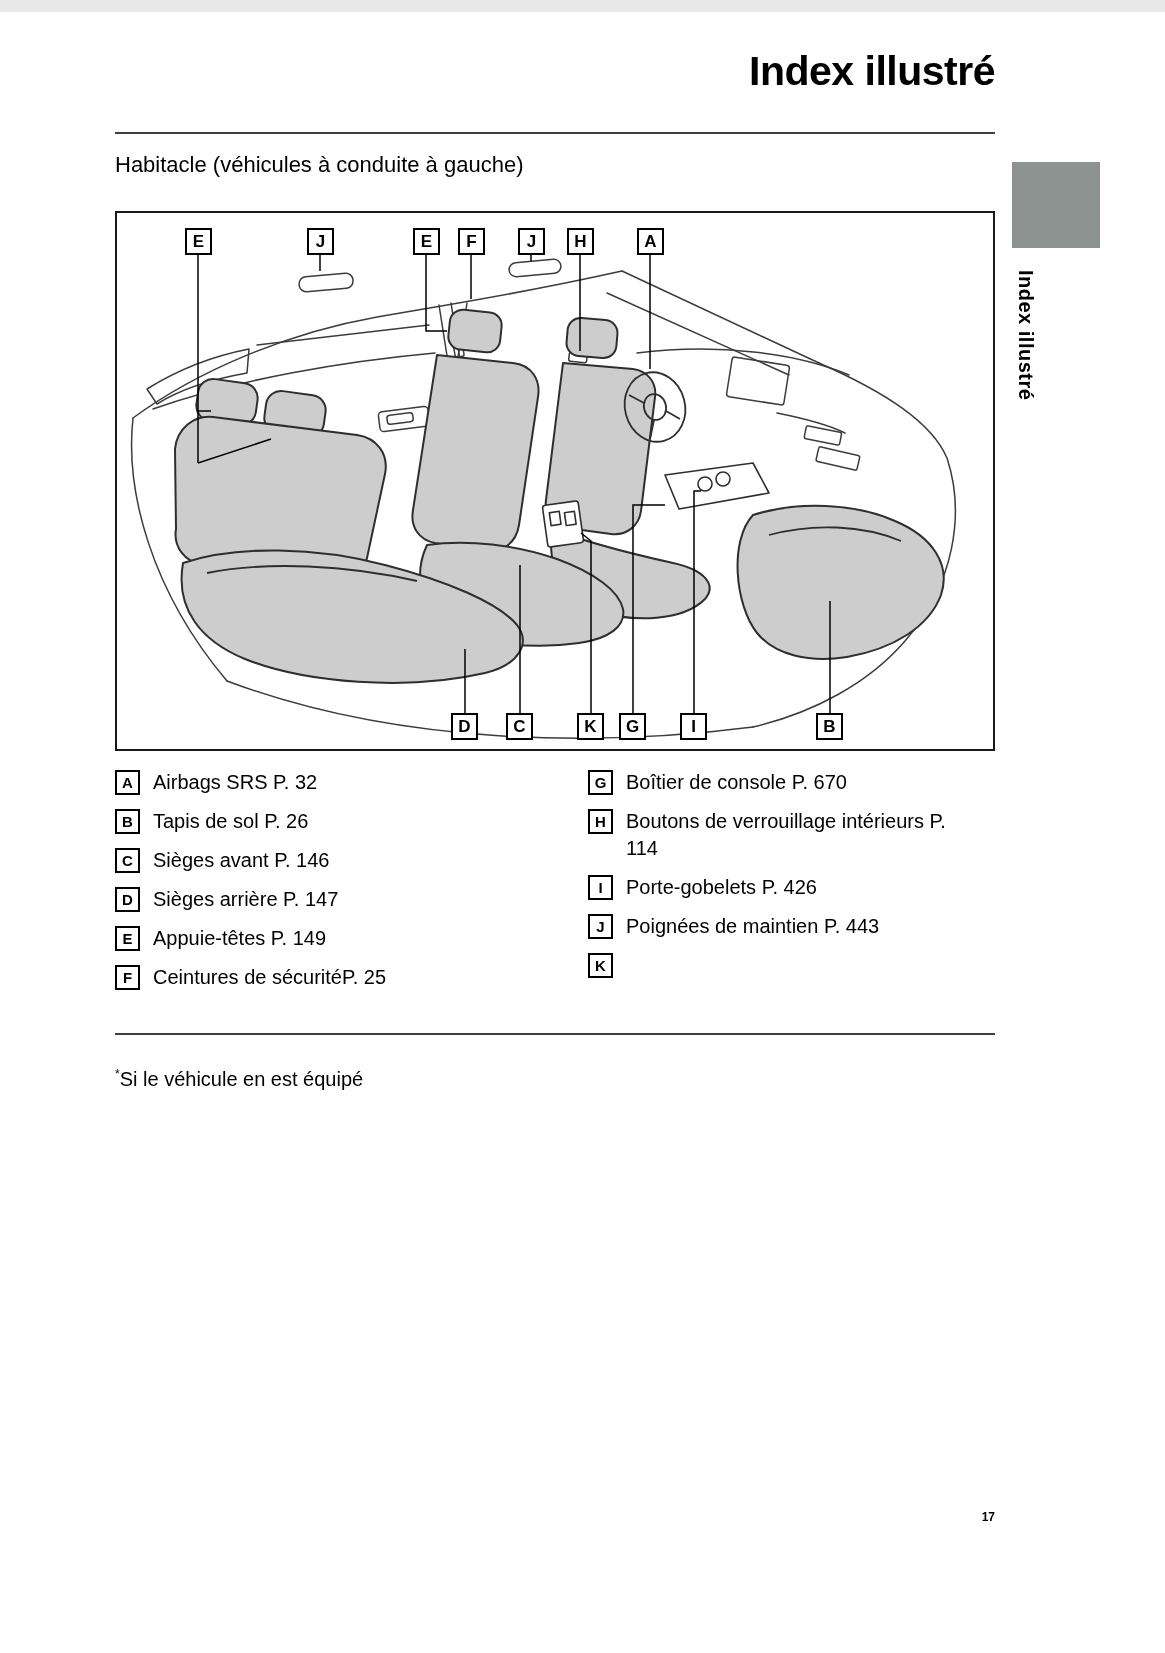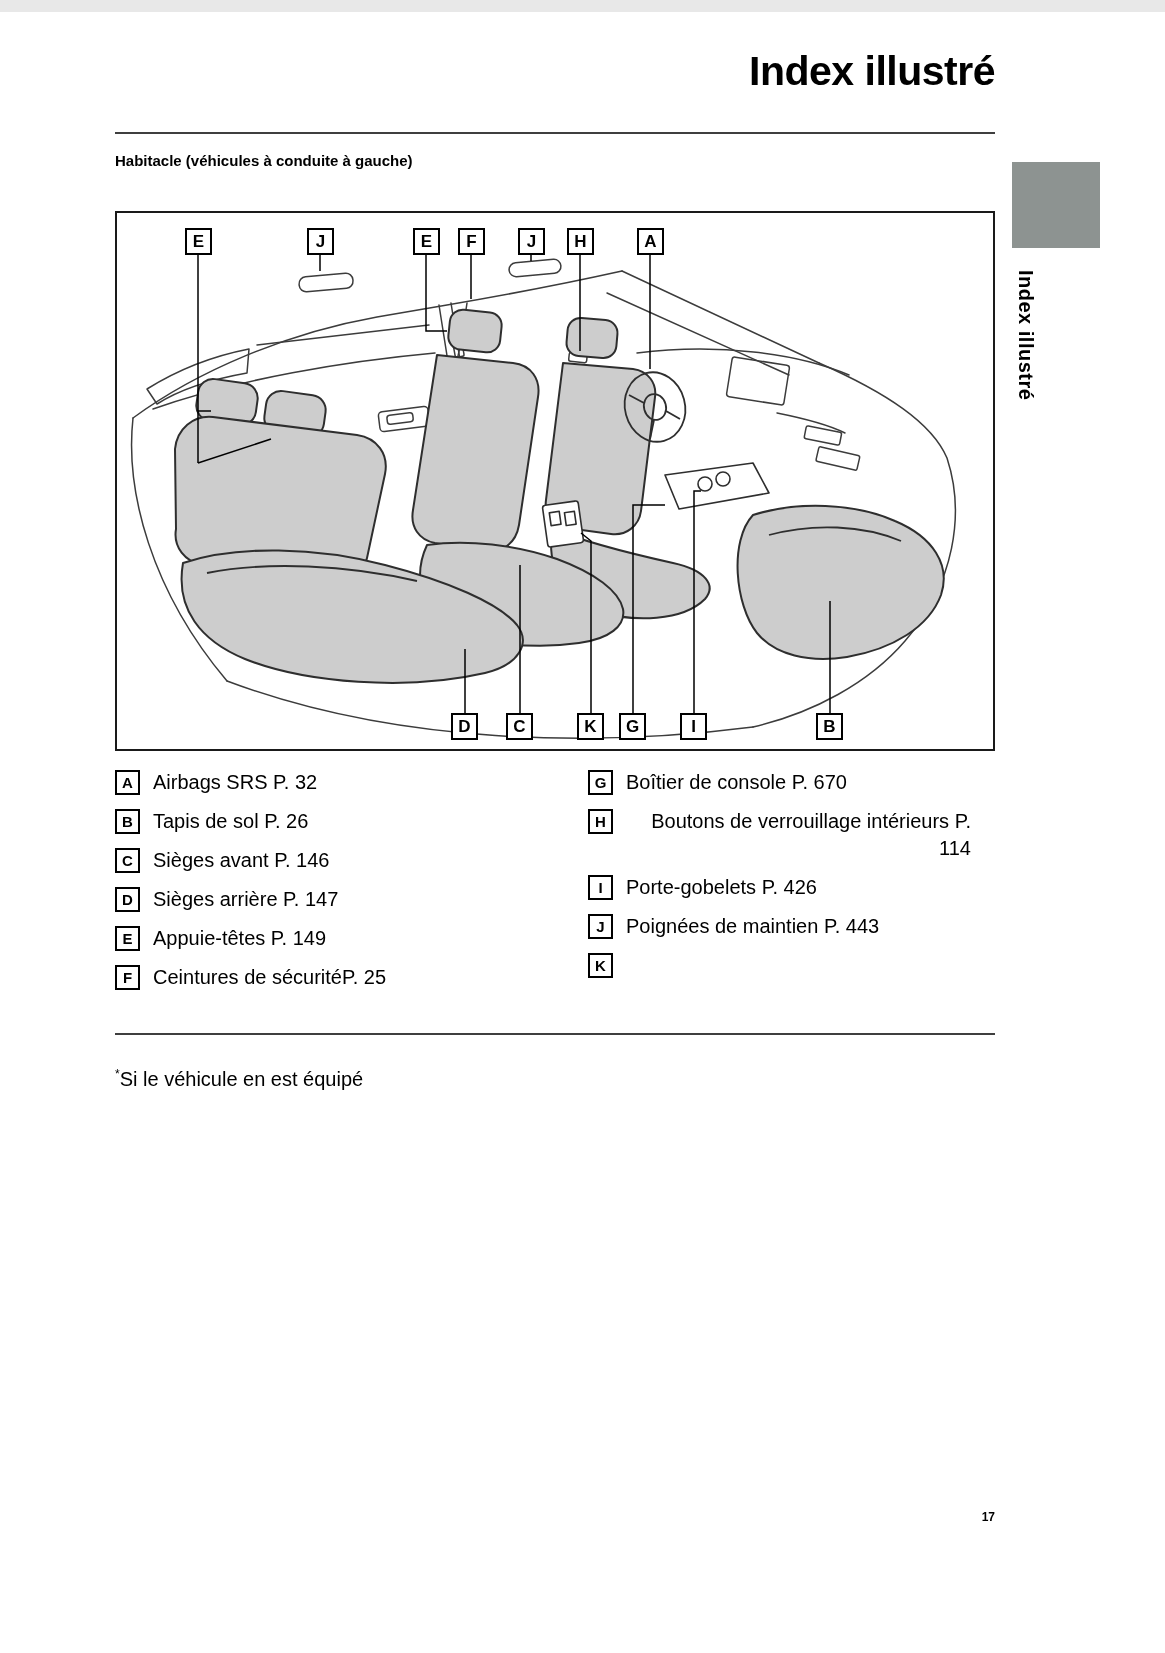--- a/index.html
+++ b/index.html
@@ -19,21 +19,21 @@
   .tab-block {
     position:absolute; left:1012px; top:150px; width:88px; height:86px;
     background:#8d9391;
   }
   .tab-label {
     position:absolute; left:1014px; top:258px; height:200px;
     writing-mode:vertical-rl; font-size:20px; font-weight:700; letter-spacing:0.5px;
   }
   .section-heading {
     position:absolute; left:115px; top:140px;
-    font-size:15px; font-weight:700;text-align:center;
+    font-size:22px; font-weight:400;text-align:center;
   }
   .diagram-box {
     position:absolute; left:115px; top:199px; width:876px; height:536px;
     border:2px solid #1a1a1a; background:#fff;
   }
   .diagram-box svg { position:absolute; left:0; top:0; }
   .callout {
     position:absolute; width:27px; height:27px; box-sizing:border-box;
     border:2px solid #000; background:#fff;
     display:flex; align-items:center; justify-content:center;
@@ -47,21 +47,21 @@
   .legend-col-right { width:407px; }
   .legend-item {
     display:flex; align-items:flex-start; margin-bottom:12px;
   }
   .lbox {
     flex:0 0 auto; width:25px; height:25px; box-sizing:border-box;
     border:2px solid #000; margin-right:13px; margin-top:1px;
     display:flex; align-items:center; justify-content:center;
     font-size:15px; font-weight:700;
   }
-  .ltext { font-size:20px; line-height:27px;text-align:right; }
+  .ltext { font-size:20px; line-height:27px; }
   .legend-col-left .ltext { max-width:420px; }
   .legend-col-right .ltext { max-width:345px; }
   sup { font-size:12px; line-height:0; }
   .footnote {
     position:absolute; left:115px; top:1056px; font-size:20px;
   }
   .page-number {
     position:absolute; right:170px; top:1498px; font-size:12px; font-weight:700;
   }
 </style>

